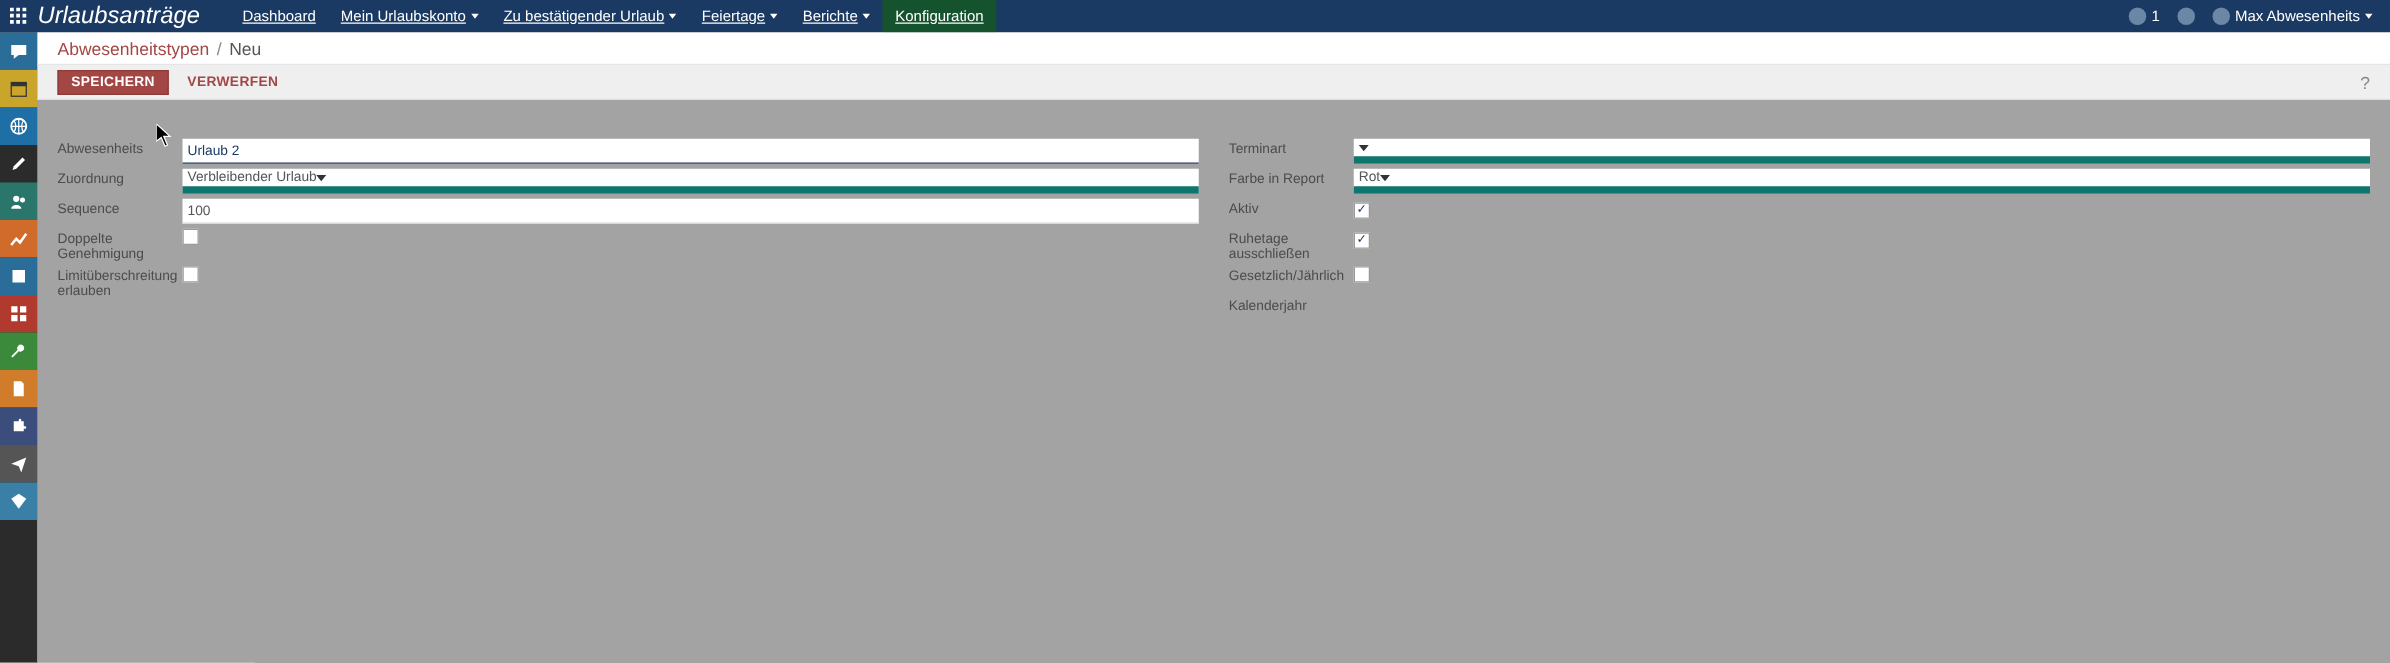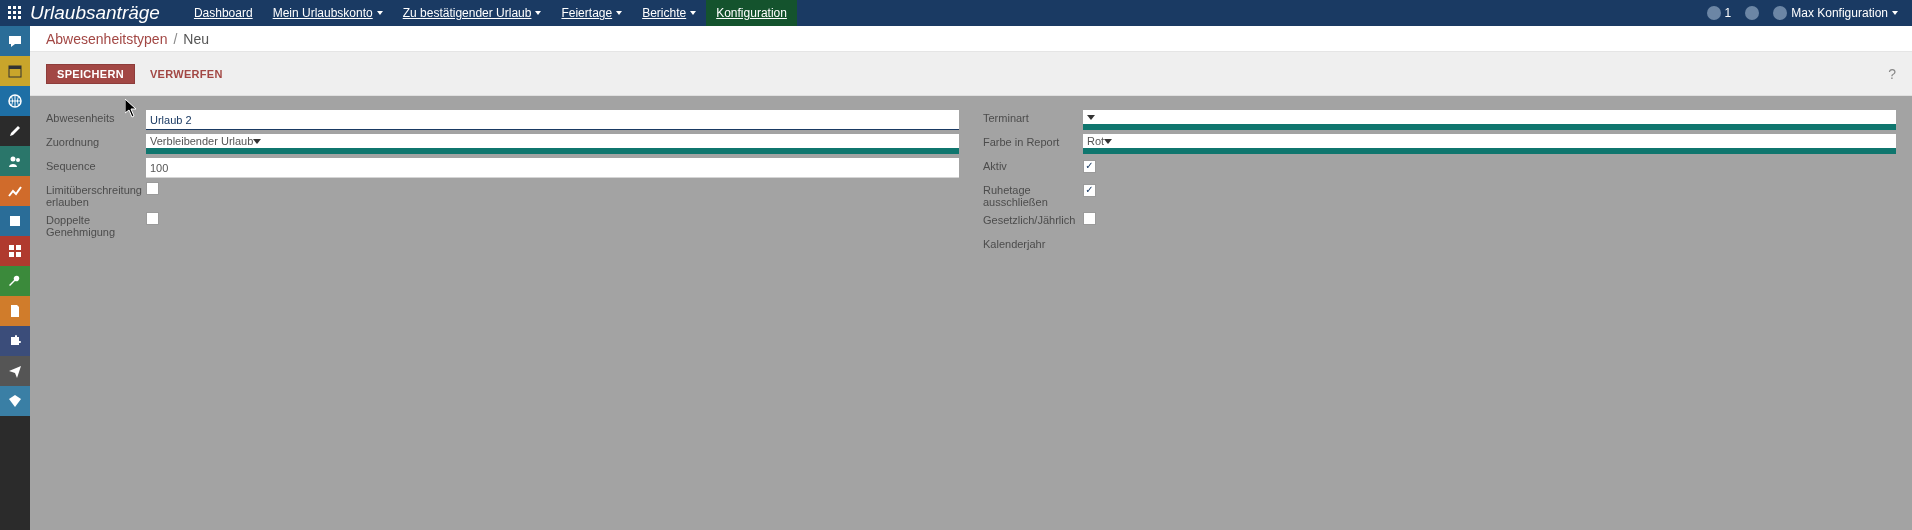--- a/index.html
+++ b/index.html
@@ -128,21 +128,21 @@
   color: #888;
   font-size: 14px;
 }
 .header-strip .crumb-current {
   color: #555;
   font-size: 14px;
 }
 
 
 .action-bar {
-  height: 44px;
+  height: 28px;
   background: #efefef;
   display: flex;
   align-items: center;
   padding: 0 16px;
   border-bottom: 1px solid #e0e0e0;
   position: relative;
 }
 .btn {
   padding: 3px 10px;
   font-size: 11px;
@@ -168,20 +168,21 @@
 }
 
 
 .form-sheet {
   padding: 14px 16px;
   display: flex;
   gap: 24px;
 }
 .form-col {
   flex: 1;
+  margin-top: 17px;
 }
 .form-row {
   display: flex;
   align-items: flex-start;
   margin-bottom: 4px;
   min-height: 20px;
 }
 .form-label {
   width: 100px;
   padding-top: 2px;
@@ -291,21 +292,21 @@
   <div class="right">
     <div class="item">
       <span class="globe-icon"></span>
       <span>1</span>
     </div>
     <div class="item">
       <span class="chat-icon"></span>
     </div>
     <div class="item">
       <span class="user-icon"></span>
-      <span>Max Konfiguration</span>
+      <span>Max Abwesenheits</span>
       <span class="caret-down"></span>
     </div>
   </div>
 </div>
 
 <div class="sidebar" id="sidebar">
     <div class="tile" style="background: rgb(42, 109, 152);">
       <svg width="16" height="16" viewBox="0 0 16 16">
         <path d="M2 3h12v8H8l-4 3v-3H2z" fill="#fff"></path>
       </svg>
@@ -415,28 +416,28 @@
       </div>
 
       <div class="form-row">
         <div class="form-label">Sequence</div>
         <div class="form-widget">
           <input class="text-input plain" value="100" style="">
         </div>
       </div>
 
       <div class="form-row">
+        <div class="form-label">Doppelte Genehmigung</div>
+        <div class="form-widget">
+          <span class="checkbox"></span>
+        </div>
+      </div>
+
+      <div class="form-row">
         <div class="form-label">Limitüberschreitung erlauben</div>
-        <div class="form-widget">
-          <span class="checkbox"></span>
-        </div>
-      </div>
-
-      <div class="form-row">
-        <div class="form-label">Doppelte Genehmigung</div>
         <div class="form-widget">
           <span class="checkbox"></span>
         </div>
       </div>
 
     </div>
 
     <div class="form-col">
 
       <div class="form-row">

